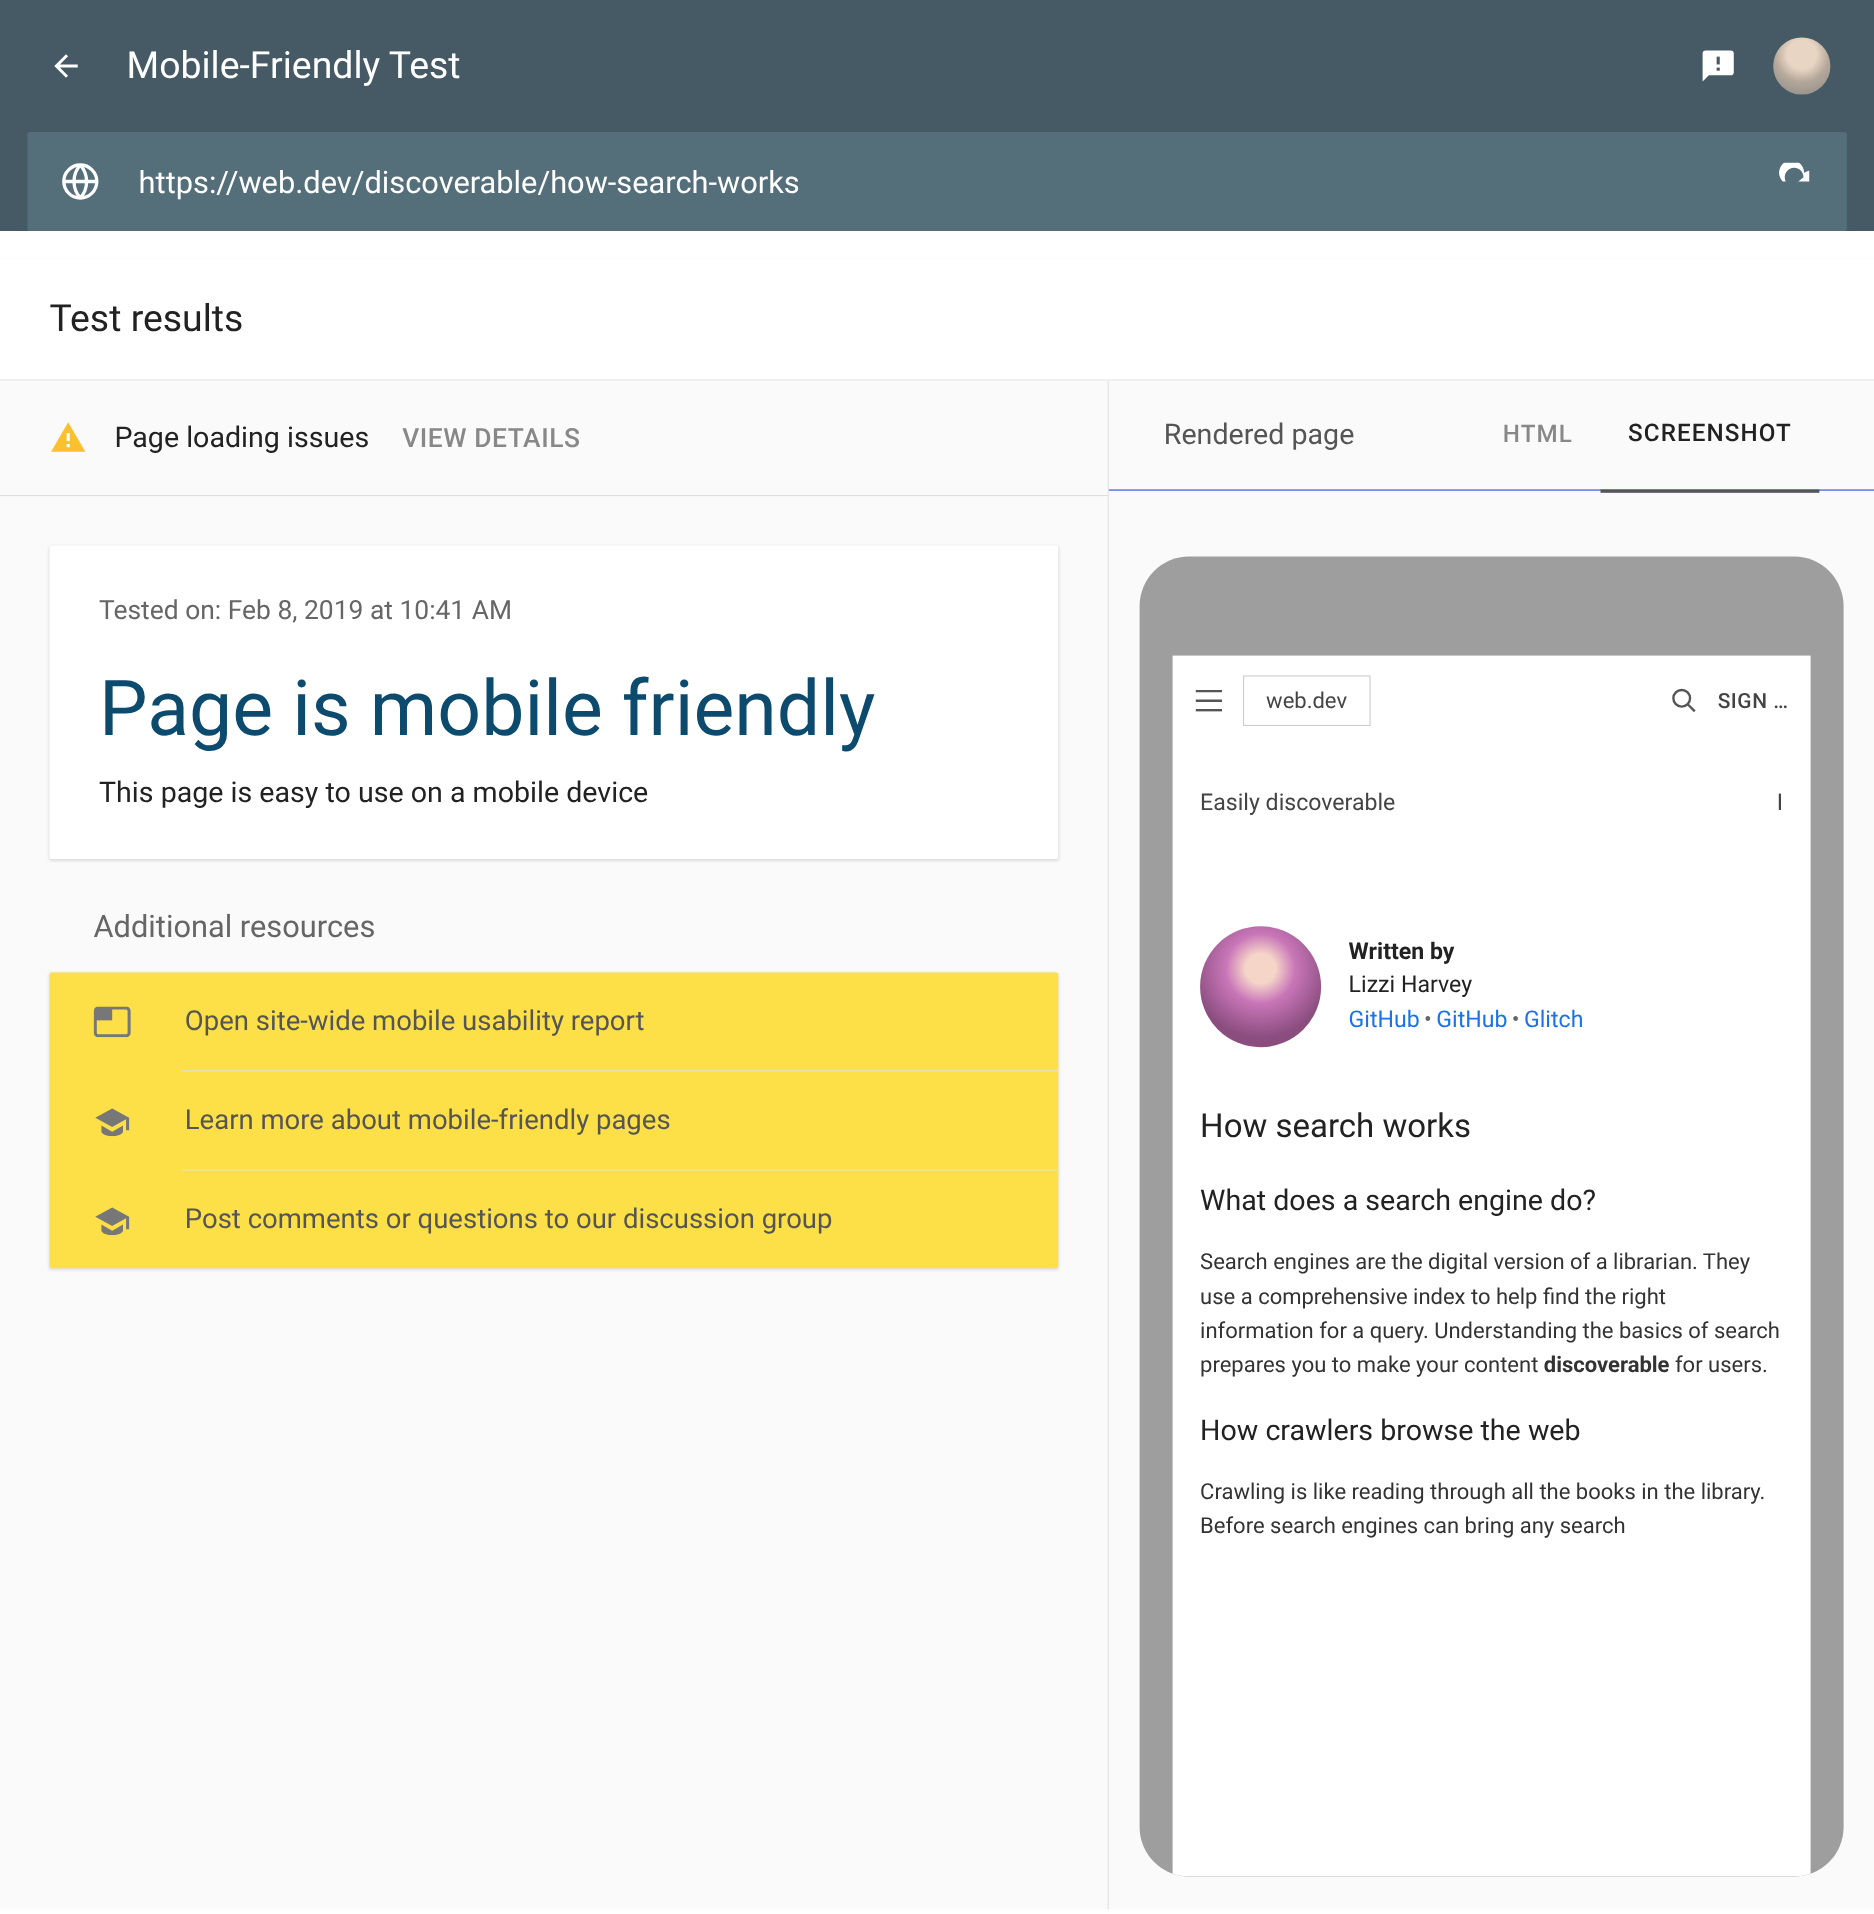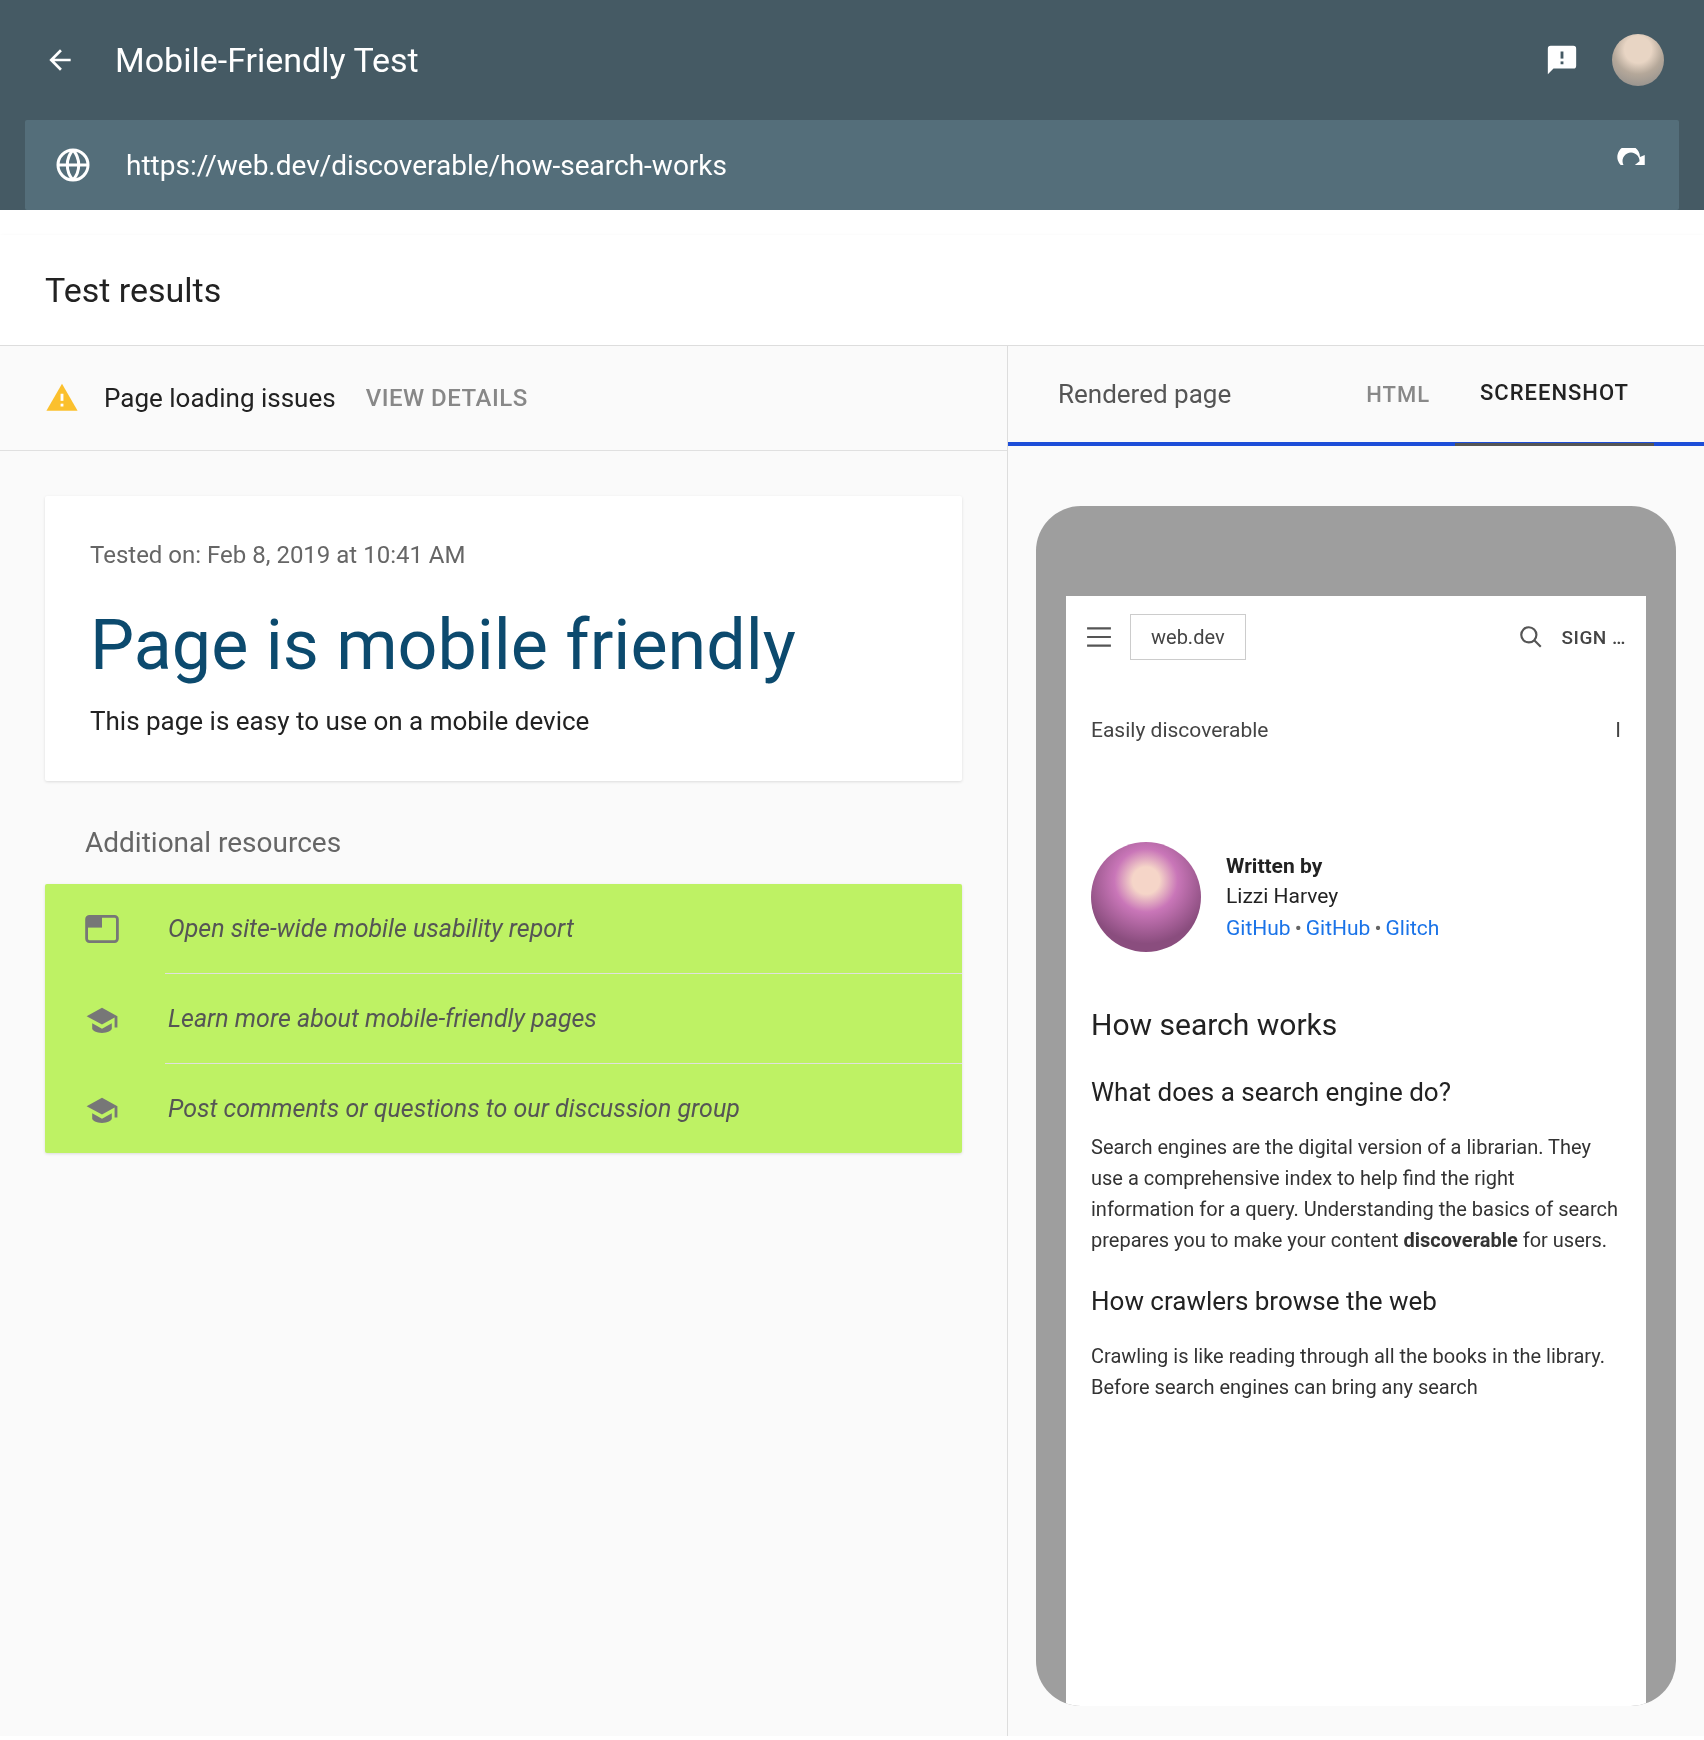--- a/index.html
+++ b/index.html
@@ -34,28 +34,28 @@
 .view-details { font-size: 24px; font-weight: 500; color: #888; letter-spacing: 0.5px; cursor: pointer; }
 
 
 .card { background: #fff; margin: 45px; border-radius: 2px; box-shadow: 0 1px 3px rgba(0,0,0,0.12); padding: 45px; }
 .tested-on { font-size: 24px; color: #666; margin-bottom: 35px; }
 .result-headline { font-size: 70px; font-weight: 400; color: #0c4a6e; margin-bottom: 20px; }
 .result-sub { font-size: 26px; color: #222; }
 
 
 .resources-title { font-size: 28px; color: #666; margin: 0 85px 25px; }
-.resources-card { background: #bef264; margin: 0 45px; border-radius: 2px; box-shadow: 0 1px 3px rgba(0,0,0,0.12); font-style: italic; }
+.resources-card { background: #fde047; margin: 0 45px; border-radius: 2px; box-shadow: 0 1px 3px rgba(0,0,0,0.12); }
 .resource-row { display: flex; align-items: center; padding: 30px 40px; cursor: pointer; }
 .resource-icon { width: 38px; color: #777; margin-right: 45px; flex-shrink: 0; }
 .resource-label { font-size: 25px; color: #555; flex: 1; padding: 0; }
 .res-sep { height: 1px; background: #e0e0e0; margin-left: 120px; }
 
 
-.right-header { display: flex; align-items: center; padding: 0 50px; height: 100px; border-bottom: 4px solid #1d4ed8; }
+.right-header { display: flex; align-items: center; padding: 0 50px; height: 100px; border-bottom: 1px solid #1d4ed8; }
 .rendered-label { font-size: 26px; color: #555; flex: 1; }
 .tab { font-size: 22px; font-weight: 500; letter-spacing: 1px; color: #888; padding: 38px 25px; cursor: pointer; }
 .tab.active { color: #222; border-bottom: 3px solid #555; }
 
 
 .phone { width: 640px; margin: 60px auto 0; background: #9e9e9e; border-radius: 45px; padding: 90px 30px 0; height: 1200px; overflow: hidden; }
 .phone-screen { background: #fff; height: 100%; overflow: hidden; }
 
 .ps-header { display: flex; align-items: center; padding: 18px 20px; gap: 18px; }
 .hamburger { width: 26px; cursor: pointer; }

